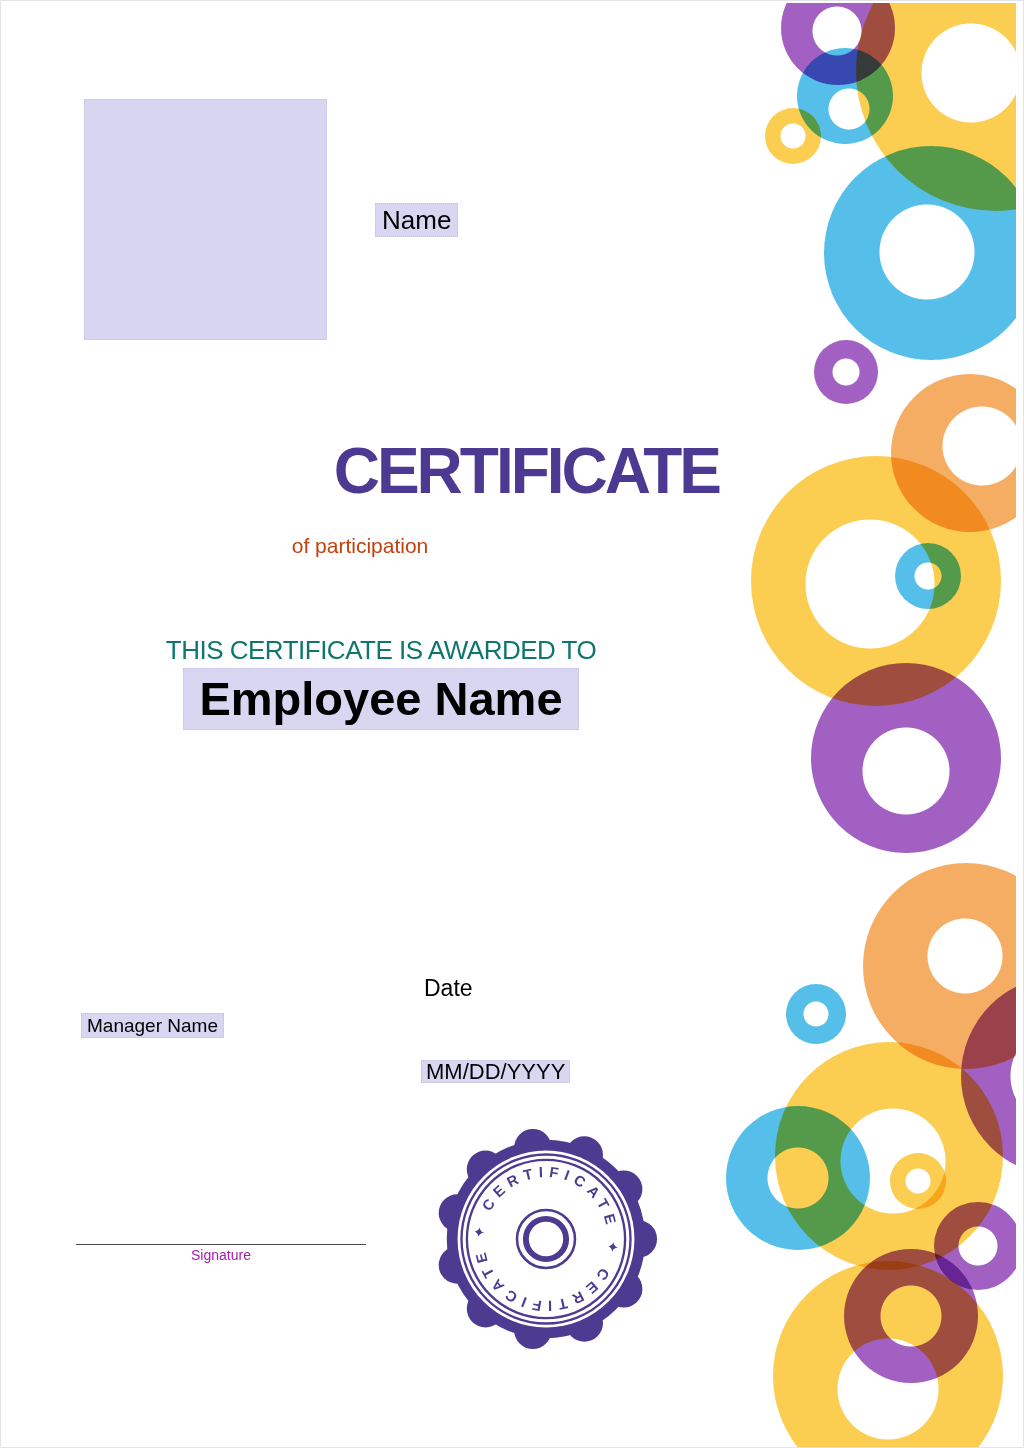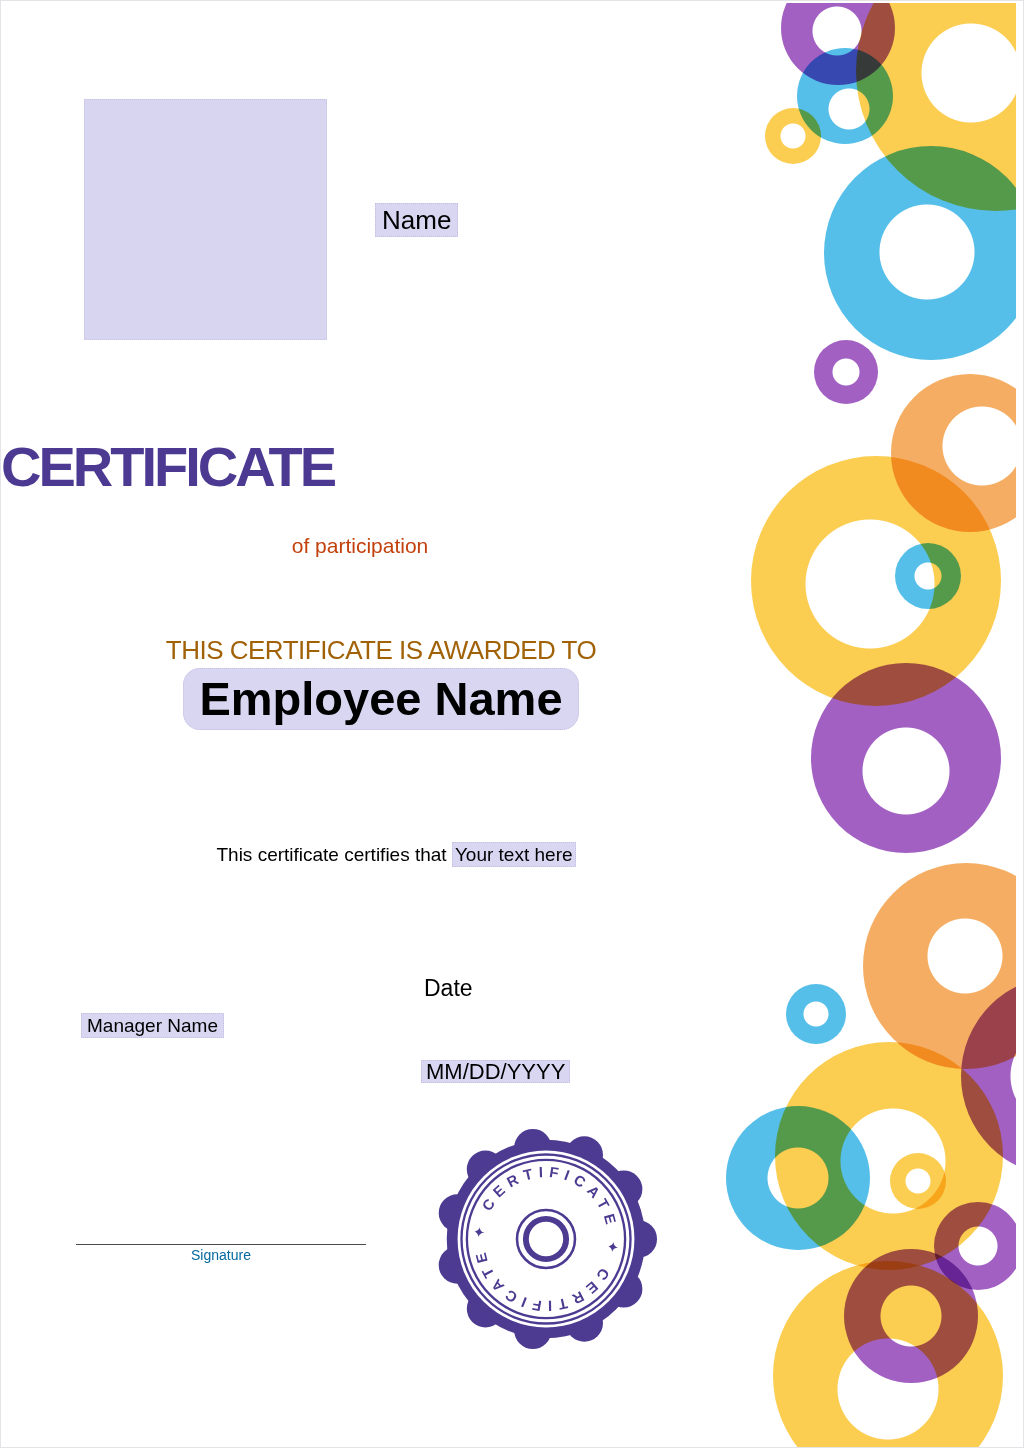--- a/index.html
+++ b/index.html
@@ -8,35 +8,35 @@
         font-family:"Liberation Sans","DejaVu Sans",sans-serif;color:#000;}
   
   .decor{position:absolute;left:0;top:2px;width:1015px;height:1444px;overflow:hidden;z-index:1;}
   .decor .circ{position:absolute;border-radius:50%;mix-blend-mode:multiply;}
   
   .abs{position:absolute;z-index:2;}
   .hl{background:#d9d6f2;outline:1px dotted #c3bfe3;outline-offset:-1px;}
   .photo{left:83px;top:98px;width:243px;height:241px;background:#d8d5f0;
          border:1px dotted #c6c2e4;box-sizing:border-box;}
   .name-field{left:374px;top:202px;font-size:26px;line-height:32px;padding:1px 7px;}
-  .title{position:absolute;left:0;top:438px;width:718px;text-align:left;
-         font-size:56px;font-weight:bold;letter-spacing:-3px;color:#4c3a92;line-height:1;}
+  .title{position:absolute;left:0;top:438px;width:718px;text-align:right;
+         font-size:64px;font-weight:bold;letter-spacing:-3px;color:#4c3a92;line-height:1;}
   .subtitle{position:absolute;left:0;top:531px;width:718px;text-align:center;
          font-size:21px;line-height:1.3;color:#c2410c;}
   .awarded{left:20px;top:634px;width:720px;text-align:center;font-size:26px;
-         letter-spacing:-0.5px;color:#a16207;}
+         letter-spacing:-0.5px;color:#0f766e;}
   .employee-wrap{left:20px;top:667px;width:720px;text-align:center;}
-  .employee{display:inline-block;font-size:47px;font-weight:bold;line-height:62px;padding:0 16px;border-radius:17px;}
+  .employee{display:inline-block;font-size:47px;font-weight:bold;line-height:62px;padding:0 16px;}
   .certifies{left:35px;top:841px;width:720px;text-align:center;font-size:19px;line-height:26px;}
   .certifies .hl{padding:2px 3px;}
   .manager{left:80px;top:1012px;font-size:19px;line-height:23px;padding:1px 6px;}
   .date-label{left:423px;top:974px;font-size:23px;line-height:26px;}
   .date-value{left:420px;top:1059px;font-size:22px;line-height:23px;padding:0 5px;}
   .sig-line{left:75px;top:1243px;width:290px;border-top:1px solid #4a4a4a;height:0;}
-  .sig-label{left:75px;top:1246px;width:290px;text-align:center;font-size:14px;color:#0369a1;}
+  .sig-label{left:75px;top:1246px;width:290px;text-align:center;font-size:14px;color:#a21caf;}
   .seal{left:432px;top:1125px;width:226px;height:226px;}
   .seal text{font-family:"Liberation Sans","DejaVu Sans",sans-serif;}
 </style>
 </head>
 <body>
 
 <div class="page">
 
   <div class="decor">
       <div class="circ" style="background: radial-gradient(circle at 56px 60px, rgba(255, 255, 255, 0) 24px, rgb(161, 96, 194) 25px); left: 780px; top: -32px; width: 114px; height: 114px;"></div>
@@ -66,23 +66,20 @@
 
   <div class="title">CERTIFICATE</div>
   <div class="subtitle">of participation</div>
 
   <div class="abs awarded">THIS CERTIFICATE IS AWARDED TO</div>
 
   <div class="abs employee-wrap">
     <span class="hl employee">Employee Name</span>
   </div>
 
-  <div class="abs certifies">
-    <span>This certificate certifies that </span><span class="hl">Your text here</span>
-  </div>
 
   <div class="abs hl manager">Manager Name</div>
 
   <div class="abs date-label">Date</div>
 
   <div class="abs hl date-value">MM/DD/YYYY</div>
 
   <div class="abs sig-line"></div>
   <div class="abs sig-label">Signature</div>
 

